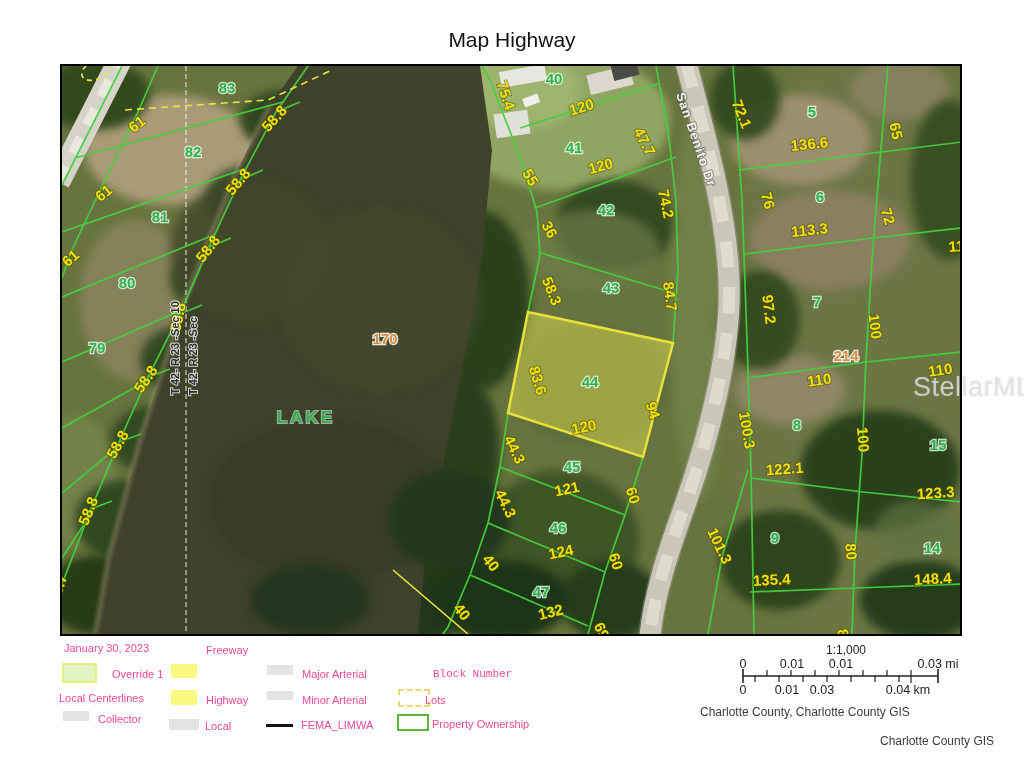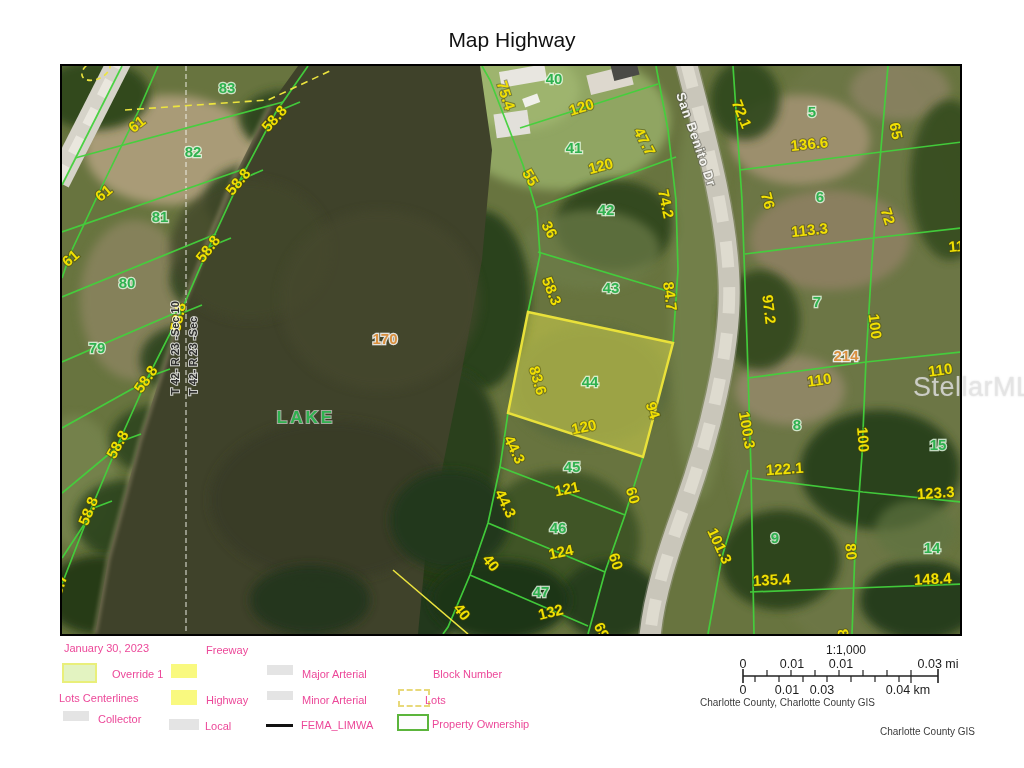--- a/index.html
+++ b/index.html
@@ -32,21 +32,21 @@
   .sw-override{width:31px;height:16px;background:#e3f3c1;border:2px solid #e9ef7a;}
   .sw-yellow{width:26px;height:14px;background:#f9f97f;}
   .sw-gray{width:26px;height:10px;background:#e4e4e4;}
   .sw-lots{width:28px;height:14px;background:#fff;border:2px dashed #e8d97a;}
   .sw-prop{width:28px;height:13px;background:#fdfdfd;border:2px solid #5cb53c;}
   .sw-fema{width:27px;height:3px;background:#111;}
   
   .sb-txt{position:absolute;font-size:12.5px;color:#1c1c1c;transform:translateX(-50%);white-space:nowrap;}
   #sb-ratio{position:absolute;left:846px;top:643px;transform:translateX(-50%);
     font-size:12px;color:#1c1c1c;}
-  .src-txt{position:absolute;font-size:10px;color:#3c3c3c;white-space:nowrap;}
+  .src-txt{position:absolute;font-size:12px;color:#3c3c3c;white-space:nowrap;margin-top:8px;}
 </style>
 </head>
 <body>
 
 <div id="page">
 
   <div id="title">Map Highway</div>
 
   <div id="map-frame">
     <svg id="map-svg" width="898" height="568" viewBox="62 66 898 568" preserveAspectRatio="none">
@@ -259,23 +259,23 @@
 
     <div class="sw sw-override" style="left:62px;top:663px;"></div>
     <div class="lg-label" style="left:100px;top:668px;margin-left:12px;">Override 1</div>
 
     <div class="sw sw-yellow" style="left:171px;top:664px;"></div>
     <div class="lg-label" style="left:206px;top:644px;">Freeway</div>
 
     <div class="sw sw-gray" style="left:267px;top:665px;"></div>
     <div class="lg-label" style="left:302px;top:668px;">Major Arterial</div>
 
-    <div class="lg-label" style="left:433px;top:668px;">Block Number</div>
-
-    <div class="lg-label" style="left:59px;top:692px;">Lots Centerlines</div>
+    <div class="lg-label" style="left:433px;top:668px;font-family:Liberation Mono, monospace;">Block Number</div>
+
+    <div class="lg-label" style="left:59px;top:692px;">Local Centerlines</div>
 
     <div class="sw sw-yellow" style="left:171px;top:690px;height:15px;"></div>
     <div class="lg-label" style="left:206px;top:694px;">Highway</div>
 
     <div class="sw sw-gray" style="left:267px;top:691px;height:9px;"></div>
     <div class="lg-label" style="left:302px;top:694px;">Minor Arterial</div>
 
     <div class="sw sw-lots" style="left:398px;top:689px;"></div>
     <div class="lg-label" style="left:425px;top:694px;">Lots</div>
 

